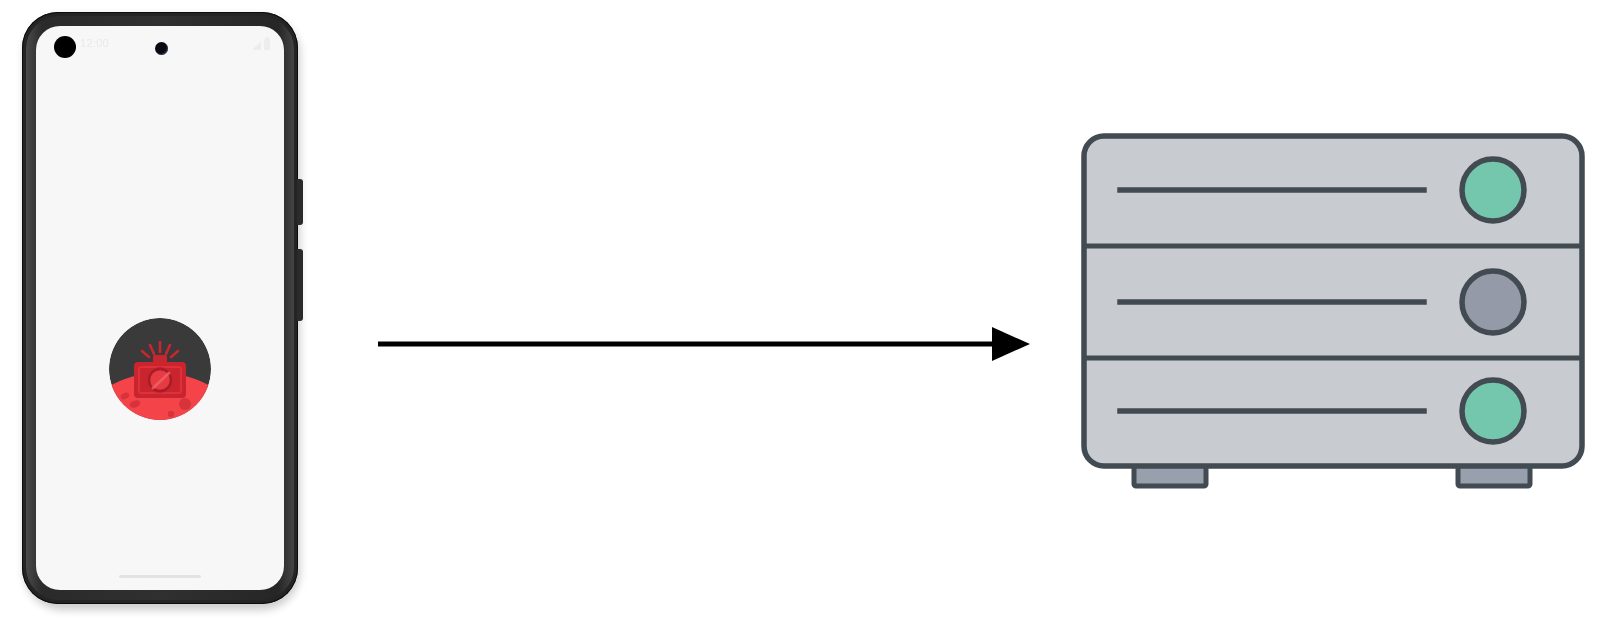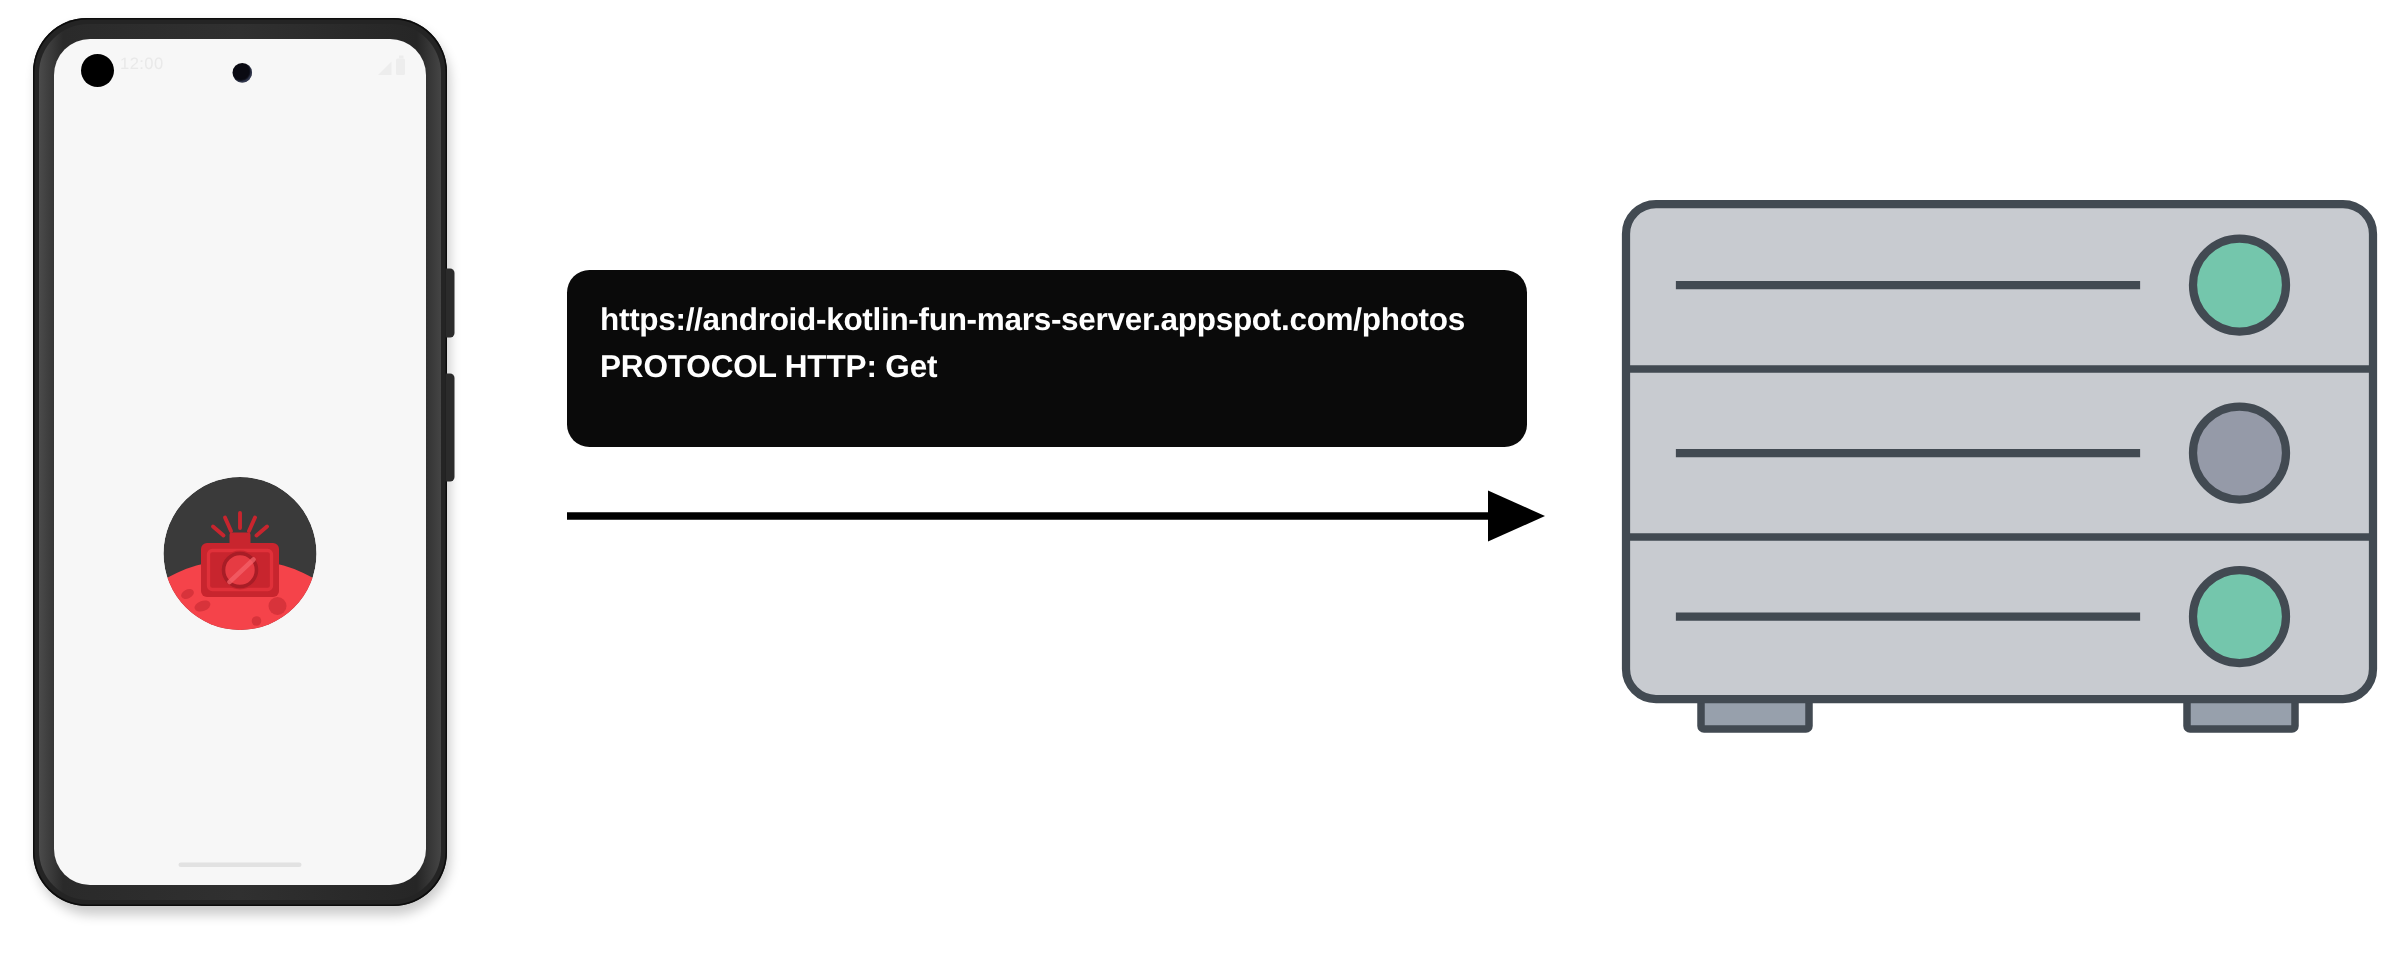--- a/index.html
+++ b/index.html
@@ -280,24 +280,20 @@
             <circle cx="51" cy="62" r="11" fill="#e63b43" stroke="#a81d26" stroke-width="2.4"></circle>
             <path d="M44 70 L60 55" stroke="#f5636a" stroke-width="3" stroke-linecap="round" opacity="0.75"></path>
           </g>
         </svg>
       </div>
 
       <div class="gesture-bar"></div>
     </div>
   </div>
 
-  <div class="url-box">
-    <div class="url-line">https://android-kotlin-fun-mars-server.appspot.com/photos</div>
-    <div class="protocol-line">PROTOCOL HTTP: Get</div>
-  </div>
 
   <div class="arrow">
     <svg viewBox="0 0 656 44" width="656" height="44" aria-hidden="true">
       <line x1="2" y1="22" x2="624" y2="22" stroke="#000000" stroke-width="5"></line>
       <polygon points="616,5 654,22 616,39" fill="#000000"></polygon>
     </svg>
   </div>
 
   <div class="server">
     <svg viewBox="0 0 514 375" width="514" height="375" aria-hidden="true">

